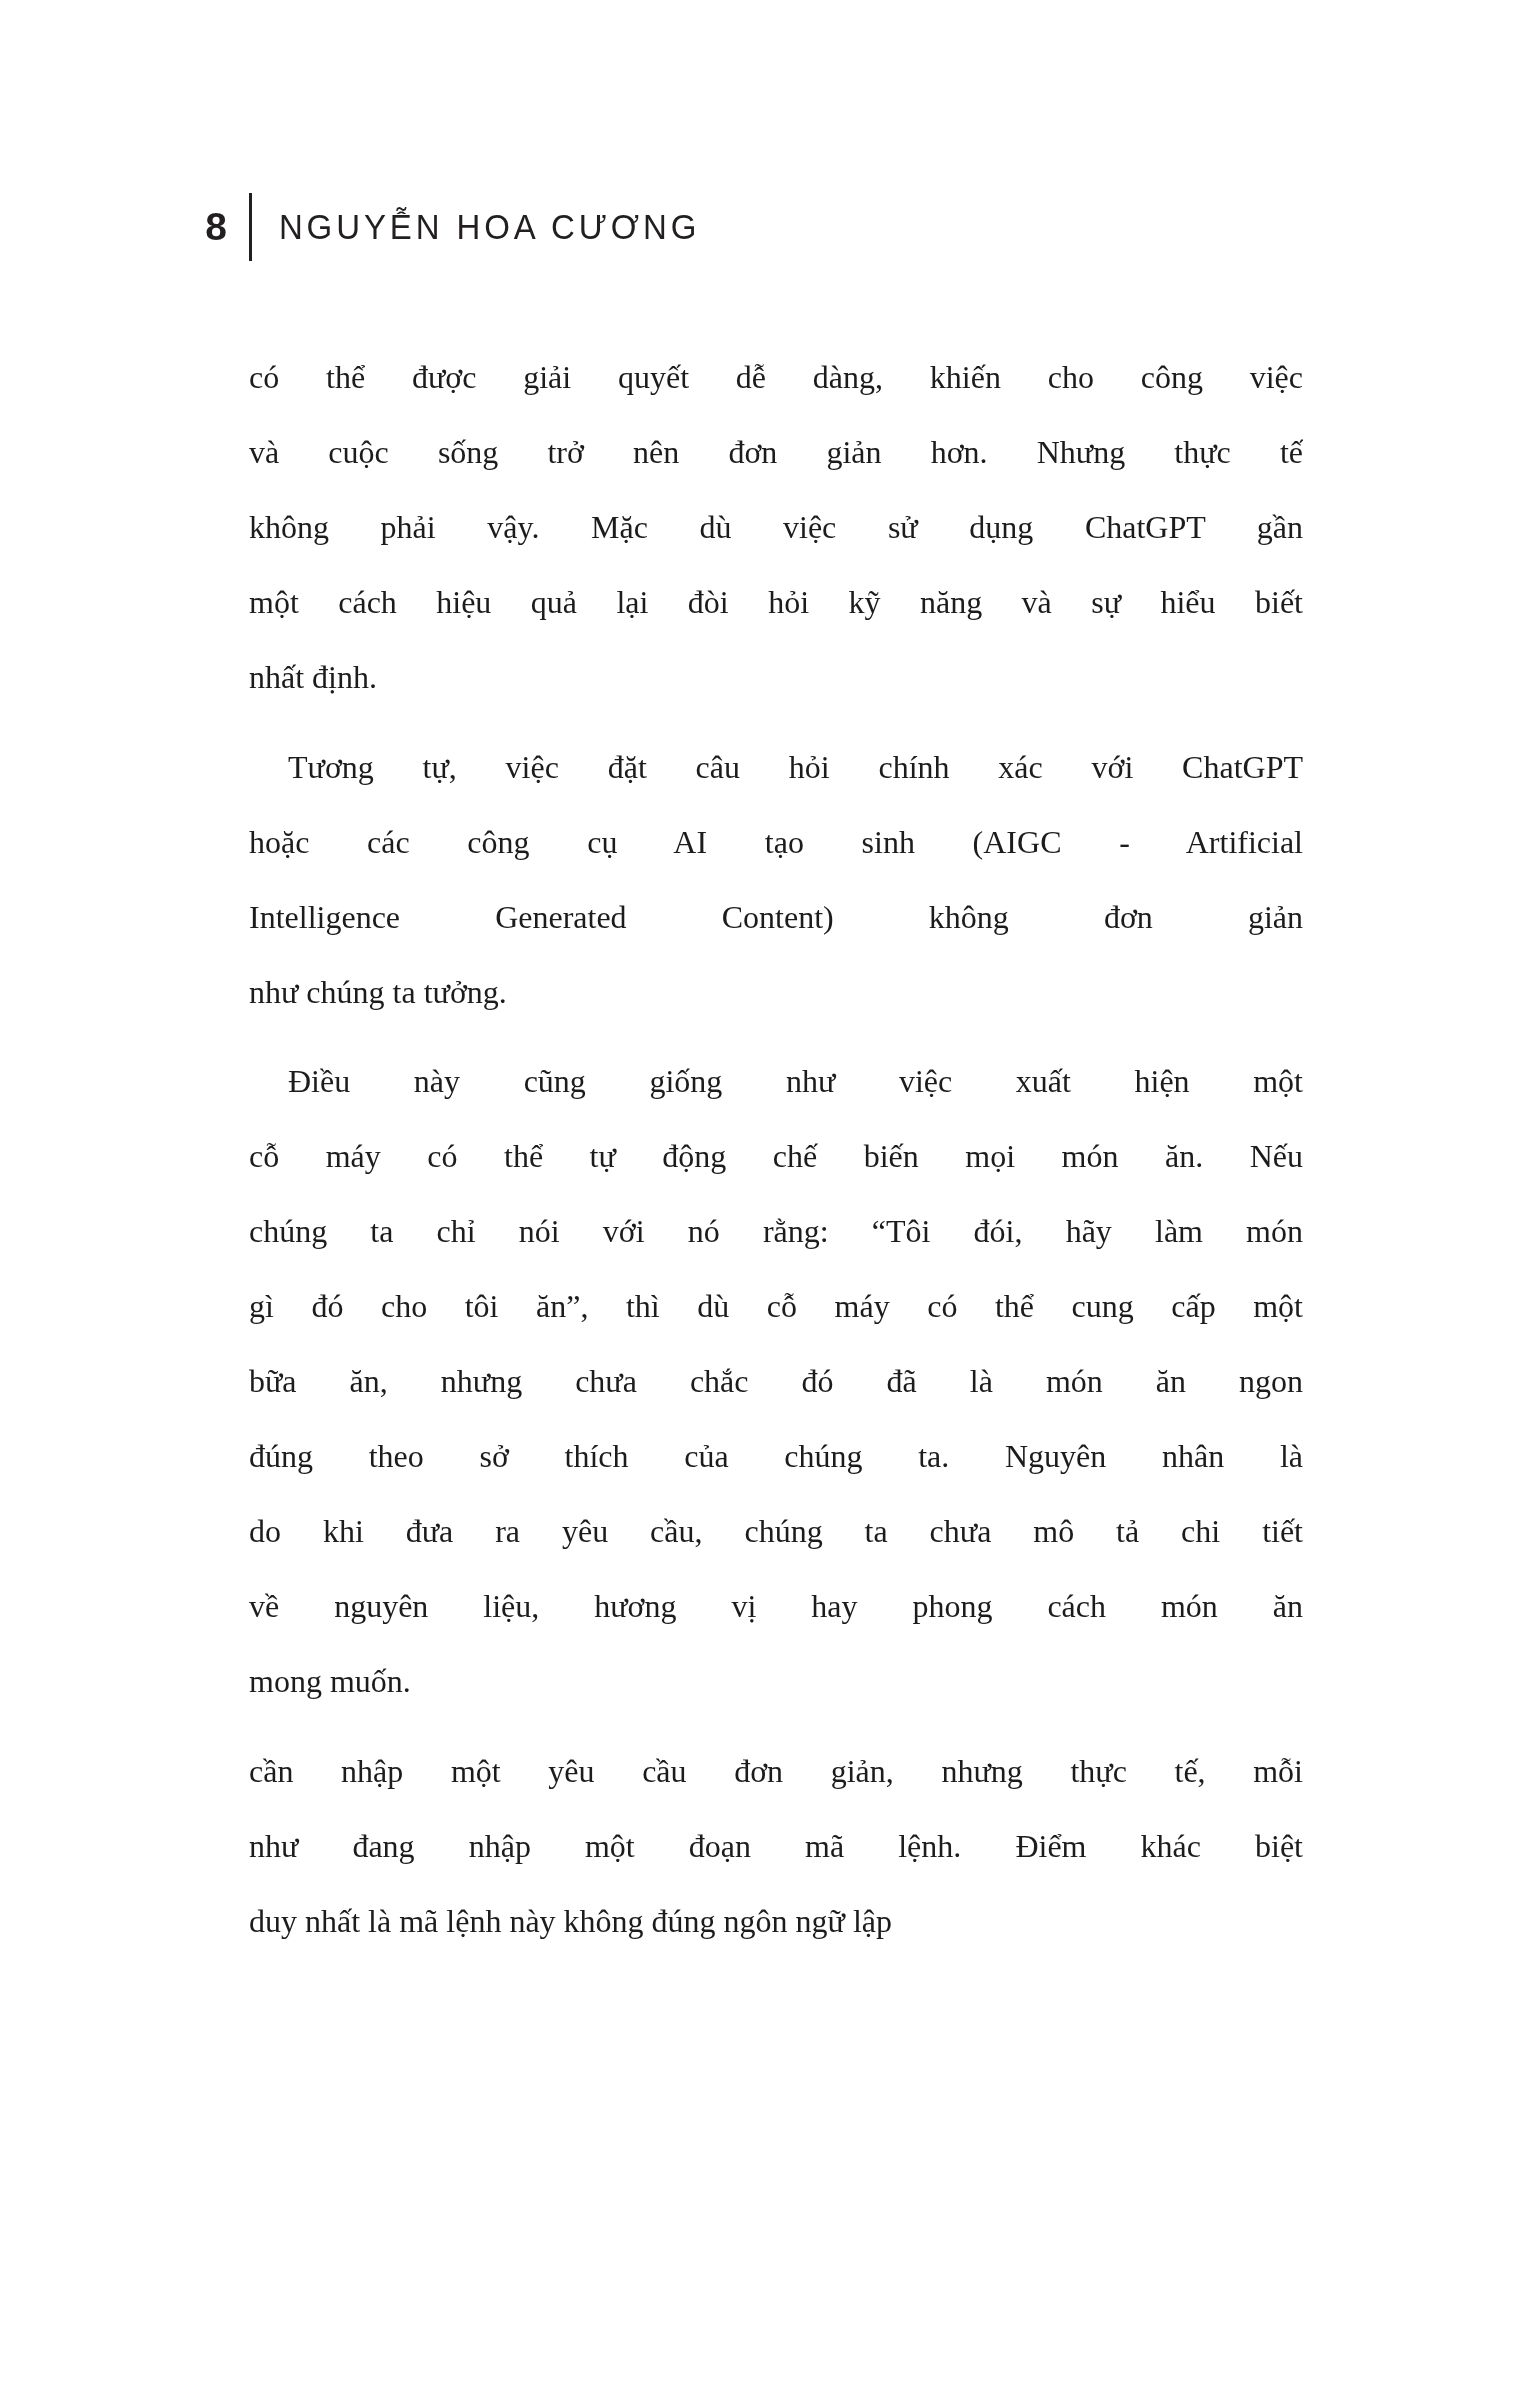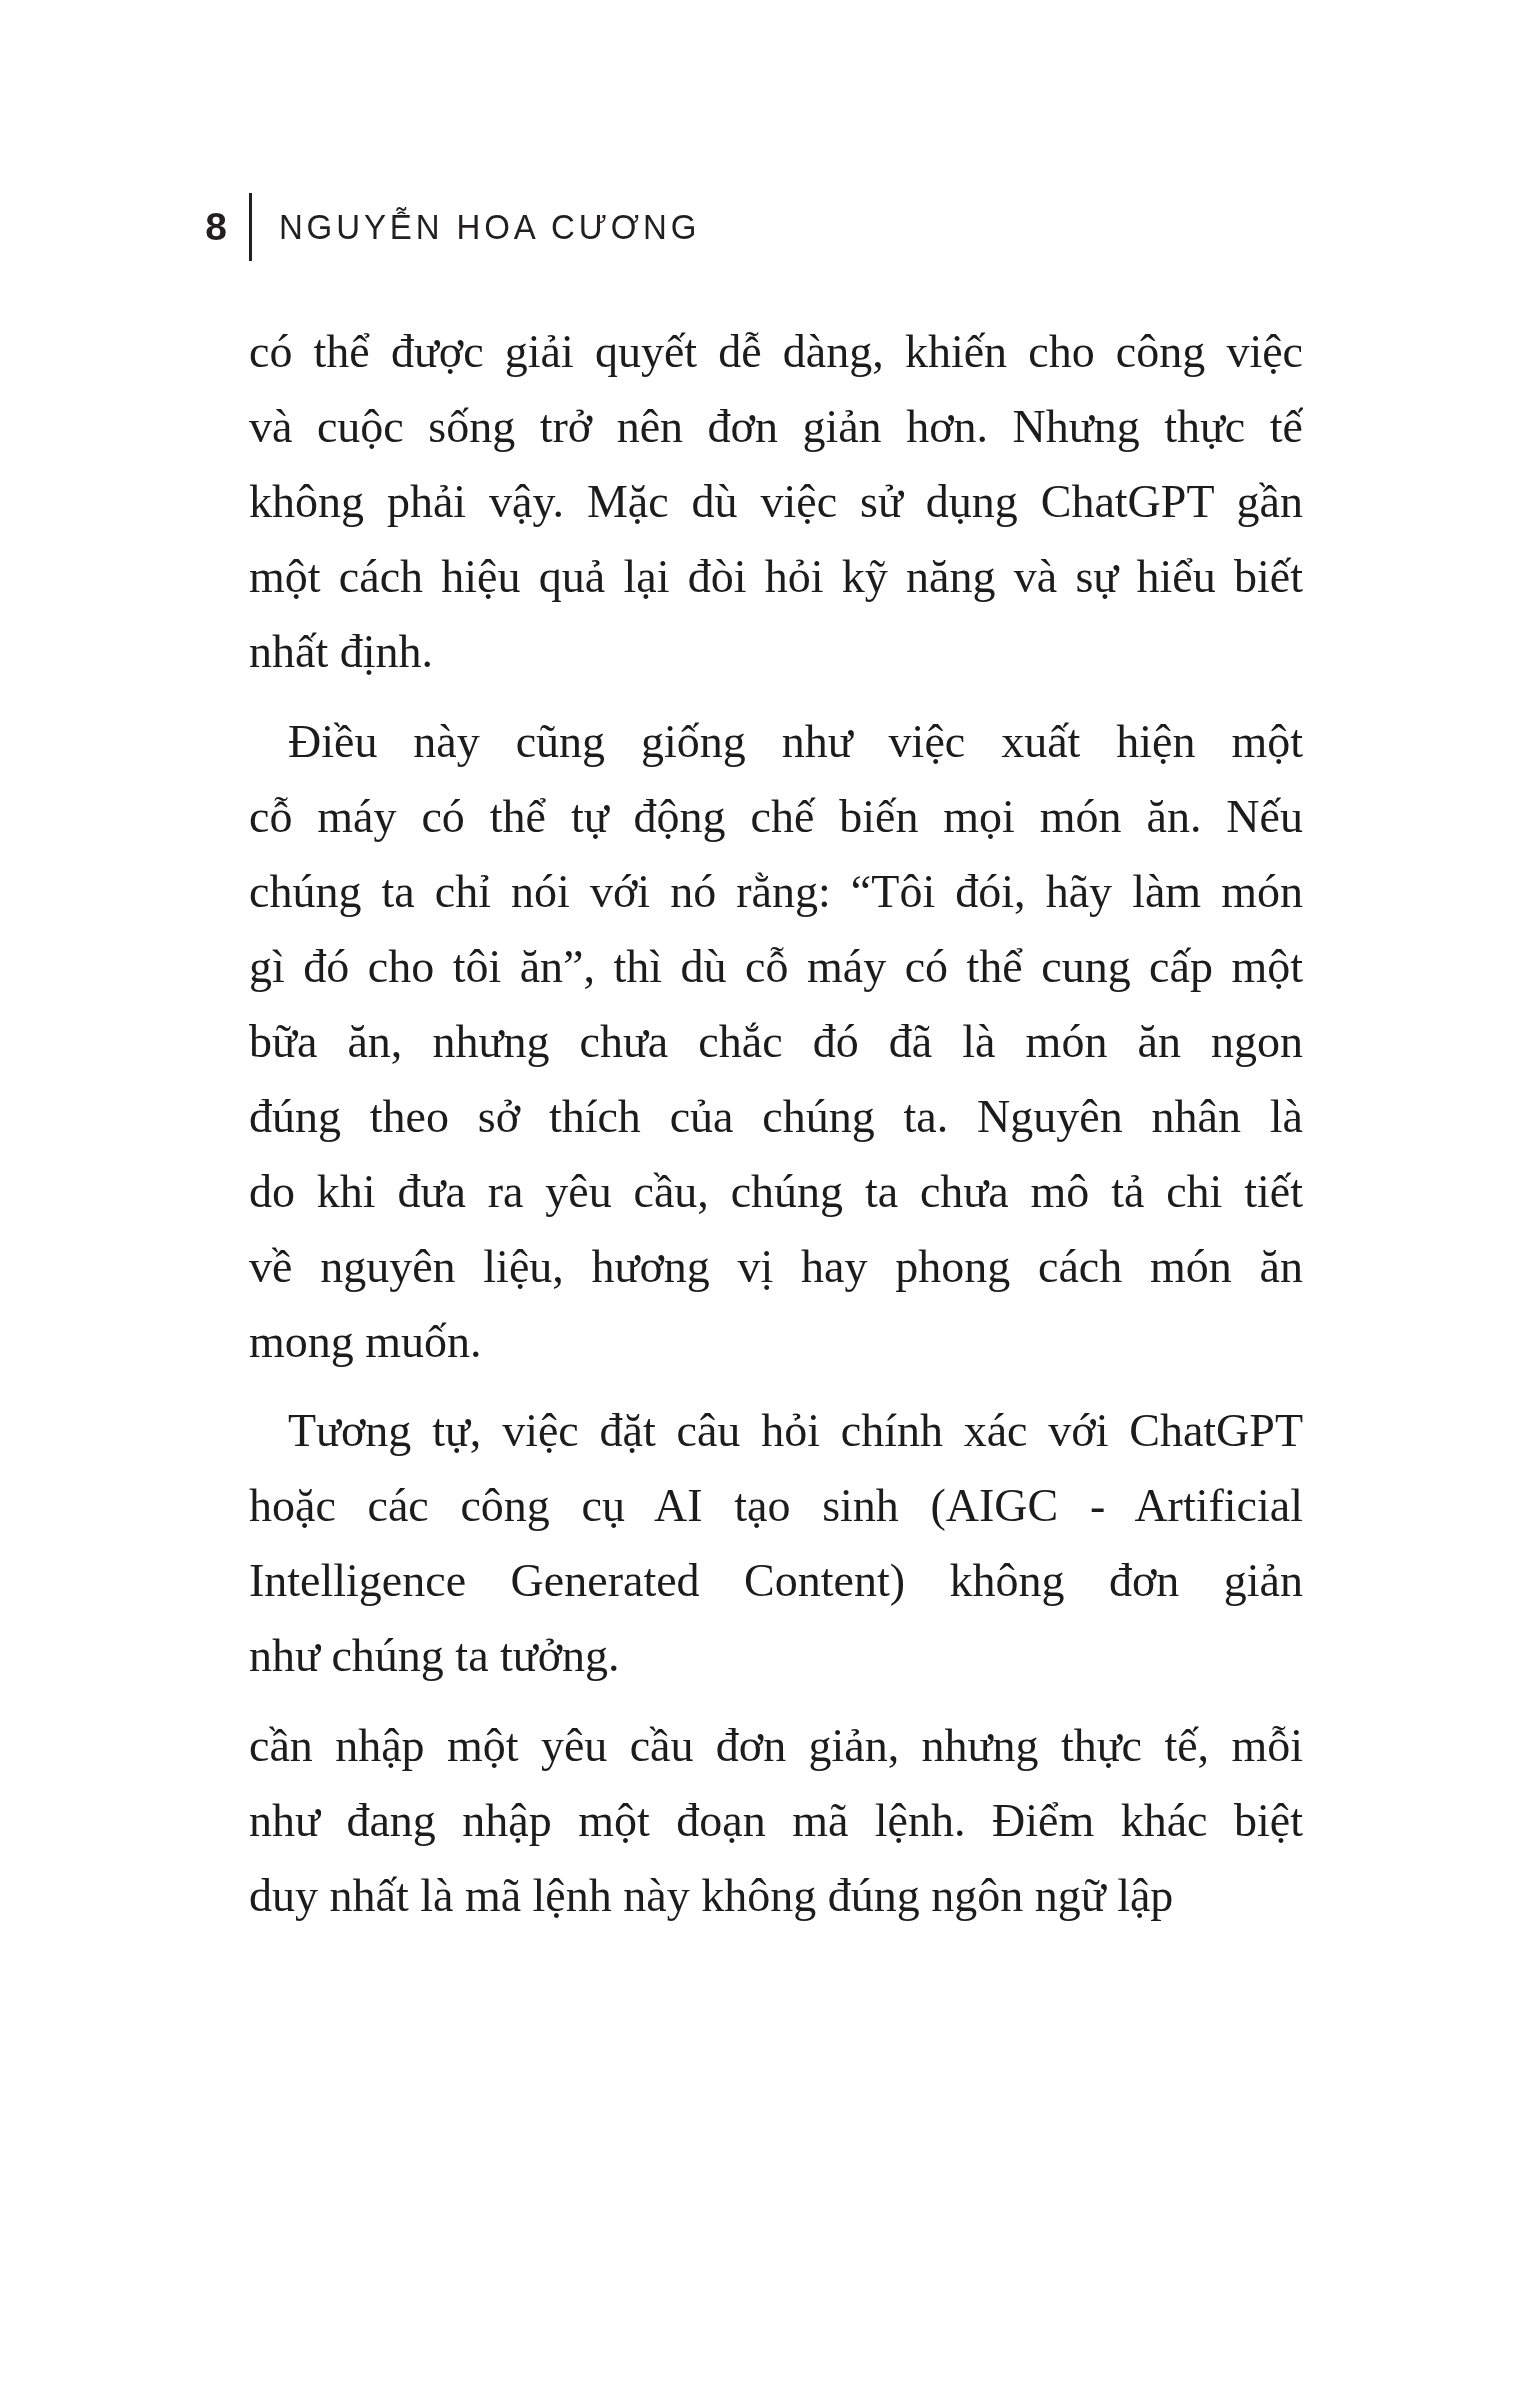--- a/index.html
+++ b/index.html
@@ -43,23 +43,23 @@
     font-family: "Liberation Sans", "DejaVu Sans", sans-serif;
     font-size: 33px;
     letter-spacing: 3.9px;
     white-space: nowrap;
     color: #231f20;
     transform: scaleY(1.05);
   }
   .body-text {
     position: absolute;
     left: 249px;
-    top: 314px;
+    top: 340px;
     width: 1054px;
-    font-size: 46px;
+    font-size: 32px;
   }
   .paragraph {
     margin: 0 0 14.5px 0;
   }
   .line {
     line-height: 75px;
     height: 75px;
     overflow: hidden;
     text-align: justify;
     text-align-last: justify;
@@ -85,35 +85,35 @@
 
   <div class="body-text">
       <div class="paragraph">
         <div class="line">có thể được giải quyết dễ dàng, khiến cho công việc</div>
         <div class="line">và cuộc sống trở nên đơn giản hơn. Nhưng thực tế</div>
         <div class="line">không phải vậy. Mặc dù việc sử dụng ChatGPT gần</div>
         <div class="line">một cách hiệu quả lại đòi hỏi kỹ năng và sự hiểu biết</div>
         <div class="line last">nhất định.</div>
       </div>
       <div class="paragraph">
+        <div class="line indent">Tương tự, việc đặt câu hỏi chính xác với ChatGPT</div>
+        <div class="line">hoặc các công cụ AI tạo sinh (AIGC - Artificial</div>
+        <div class="line">Intelligence Generated Content) không đơn giản</div>
+        <div class="line last">như chúng ta tưởng.</div>
+      </div>
+      <div class="paragraph">
         <div class="line indent">Điều này cũng giống như việc xuất hiện một</div>
         <div class="line">cỗ máy có thể tự động chế biến mọi món ăn. Nếu</div>
         <div class="line">chúng ta chỉ nói với nó rằng: “Tôi đói, hãy làm món</div>
         <div class="line">gì đó cho tôi ăn”, thì dù cỗ máy có thể cung cấp một</div>
         <div class="line">bữa ăn, nhưng chưa chắc đó đã là món ăn ngon</div>
         <div class="line">đúng theo sở thích của chúng ta. Nguyên nhân là</div>
         <div class="line">do khi đưa ra yêu cầu, chúng ta chưa mô tả chi tiết</div>
         <div class="line">về nguyên liệu, hương vị hay phong cách món ăn</div>
         <div class="line last">mong muốn.</div>
-      </div>
-      <div class="paragraph">
-        <div class="line indent">Tương tự, việc đặt câu hỏi chính xác với ChatGPT</div>
-        <div class="line">hoặc các công cụ AI tạo sinh (AIGC - Artificial</div>
-        <div class="line">Intelligence Generated Content) không đơn giản</div>
-        <div class="line last">như chúng ta tưởng.</div>
       </div>
       <div class="paragraph">
         <div class="line">cần nhập một yêu cầu đơn giản, nhưng thực tế, mỗi</div>
         <div class="line">như đang nhập một đoạn mã lệnh. Điểm khác biệt</div>
         <div class="line last">duy nhất là mã lệnh này không đúng ngôn ngữ lập</div>
       </div>
     </div>
 
 </div>
 

